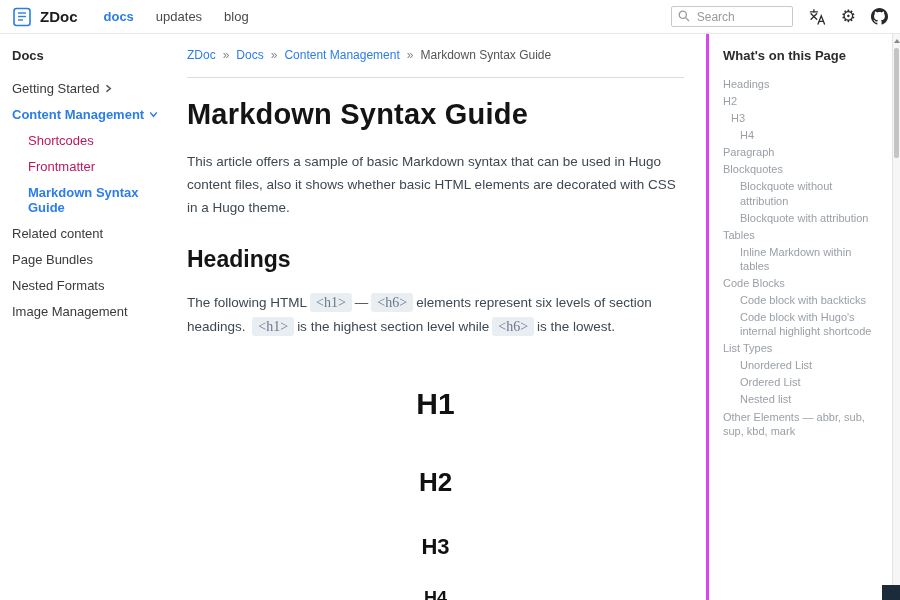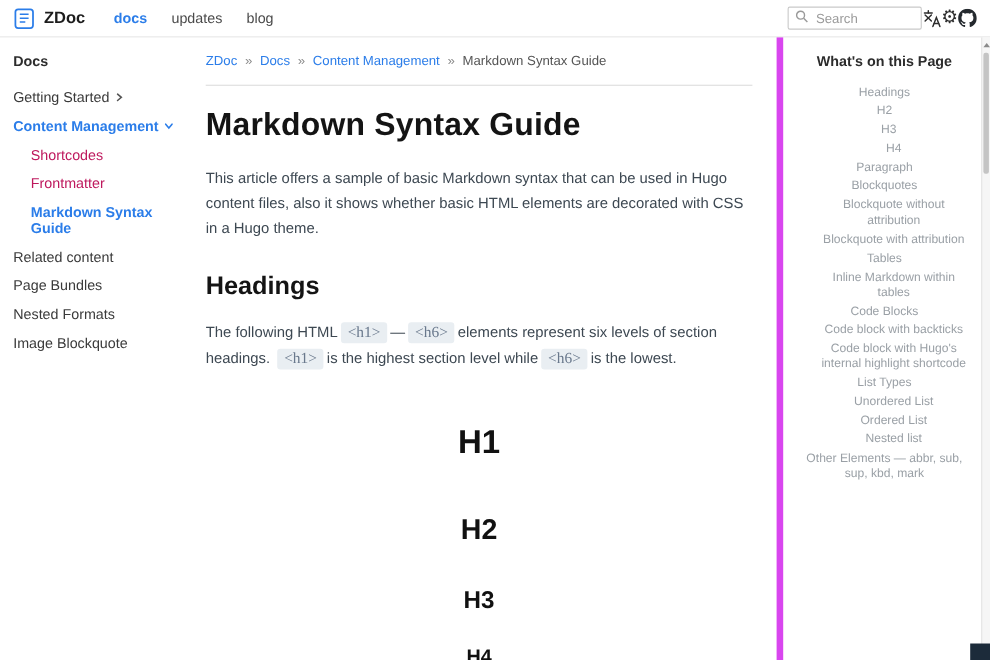--- a/index.html
+++ b/index.html
@@ -13,21 +13,21 @@
   
   .navbar {
     height: 34px; display: flex; align-items: center;
     padding: 0 12px; border-bottom: 1px solid #e7e7e7; background: #fff;
   }
   .logo { display: inline-flex; margin-right: 8px; }
   .brand { font-weight: bold; font-size: 15px; color: #1d1d1d; margin-right: 26px; }
   .nav-links { display: flex; gap: 22px; align-items: center; }
   .nav-links a { text-decoration: none; font-size: 13px; color: #4a4a4a; cursor: pointer; }
   .nav-links a.active { color: #2b7de9; font-weight: bold; }
-  .nav-right { margin-left: auto; display: flex; align-items: center; }
+  .nav-right { margin-left: auto; display: flex; align-items: center; gap: 15px; }
   .searchbox {
     display: flex; align-items: center; gap: 5px;
     border: 1px solid #c9c9c9; border-radius: 2px;
     height: 21px; width: 122px; padding: 0 6px; background: #fff;
   }
   .searchbox input {
     border: 0; outline: 0; width: 100%; font-size: 12px;
     font-family: "Liberation Sans", sans-serif; color: #444; background: transparent;
   }
   .searchbox input::placeholder { color: #9a9a9a; }
@@ -61,21 +61,21 @@
     font-family: Liberation Serif, serif; font-size: 14px;
     background: #e9eef2; color: #69788c; padding: 2px 6px; border-radius: 3px;
     margin: 0 3px; white-space: nowrap;
   }
   .sample { font-weight: 800; color: #111; text-align: center; }
   .s1 { font-size: 30px; margin-top: 48px; }
   .s2 { font-size: 26px; margin-top: 46px; }
   .s3 { font-size: 22px; margin-top: 36px; }
   .s4 { font-size: 18px; margin-top: 28px; }
 
-  .toc { width: 186px; flex-shrink: 0; border-left: 6px solid #d946ef; padding: 14px 10px 0 14px; text-align: center; }
+  .toc { width: 186px; flex-shrink: 0; border-left: 3px solid #d946ef; padding: 14px 10px 0 14px; }
   .toc-title { font-size: 13px; font-weight: bold; color: #2c2c2c; margin-bottom: 14px; }
   .toc a {
     display: block; font-size: 11px; color: #9aa0a6; text-decoration: none;
     line-height: 1.28; margin-bottom: 3px; cursor: pointer;
   }
   .toc a.ind-1 { padding-left: 8px; }
   .toc a.ind-2 { padding-left: 17px; }
 
   
   .scrollbar {
@@ -178,21 +178,21 @@
     <a class="side-item">
       <span>Related content</span>
     </a>
     <a class="side-item">
       <span>Page Bundles</span>
     </a>
     <a class="side-item">
       <span>Nested Formats</span>
     </a>
     <a class="side-item">
-      <span>Image Blockquote</span>
+      <span>Image Management</span>
     </a>
   </aside>
 
   <main class="content">
     <div class="breadcrumb">
       <a>ZDoc</a>
       <span class="sep">»</span>
       <a>Docs</a>
       <span class="sep">»</span>
       <a>Content Management</a>

